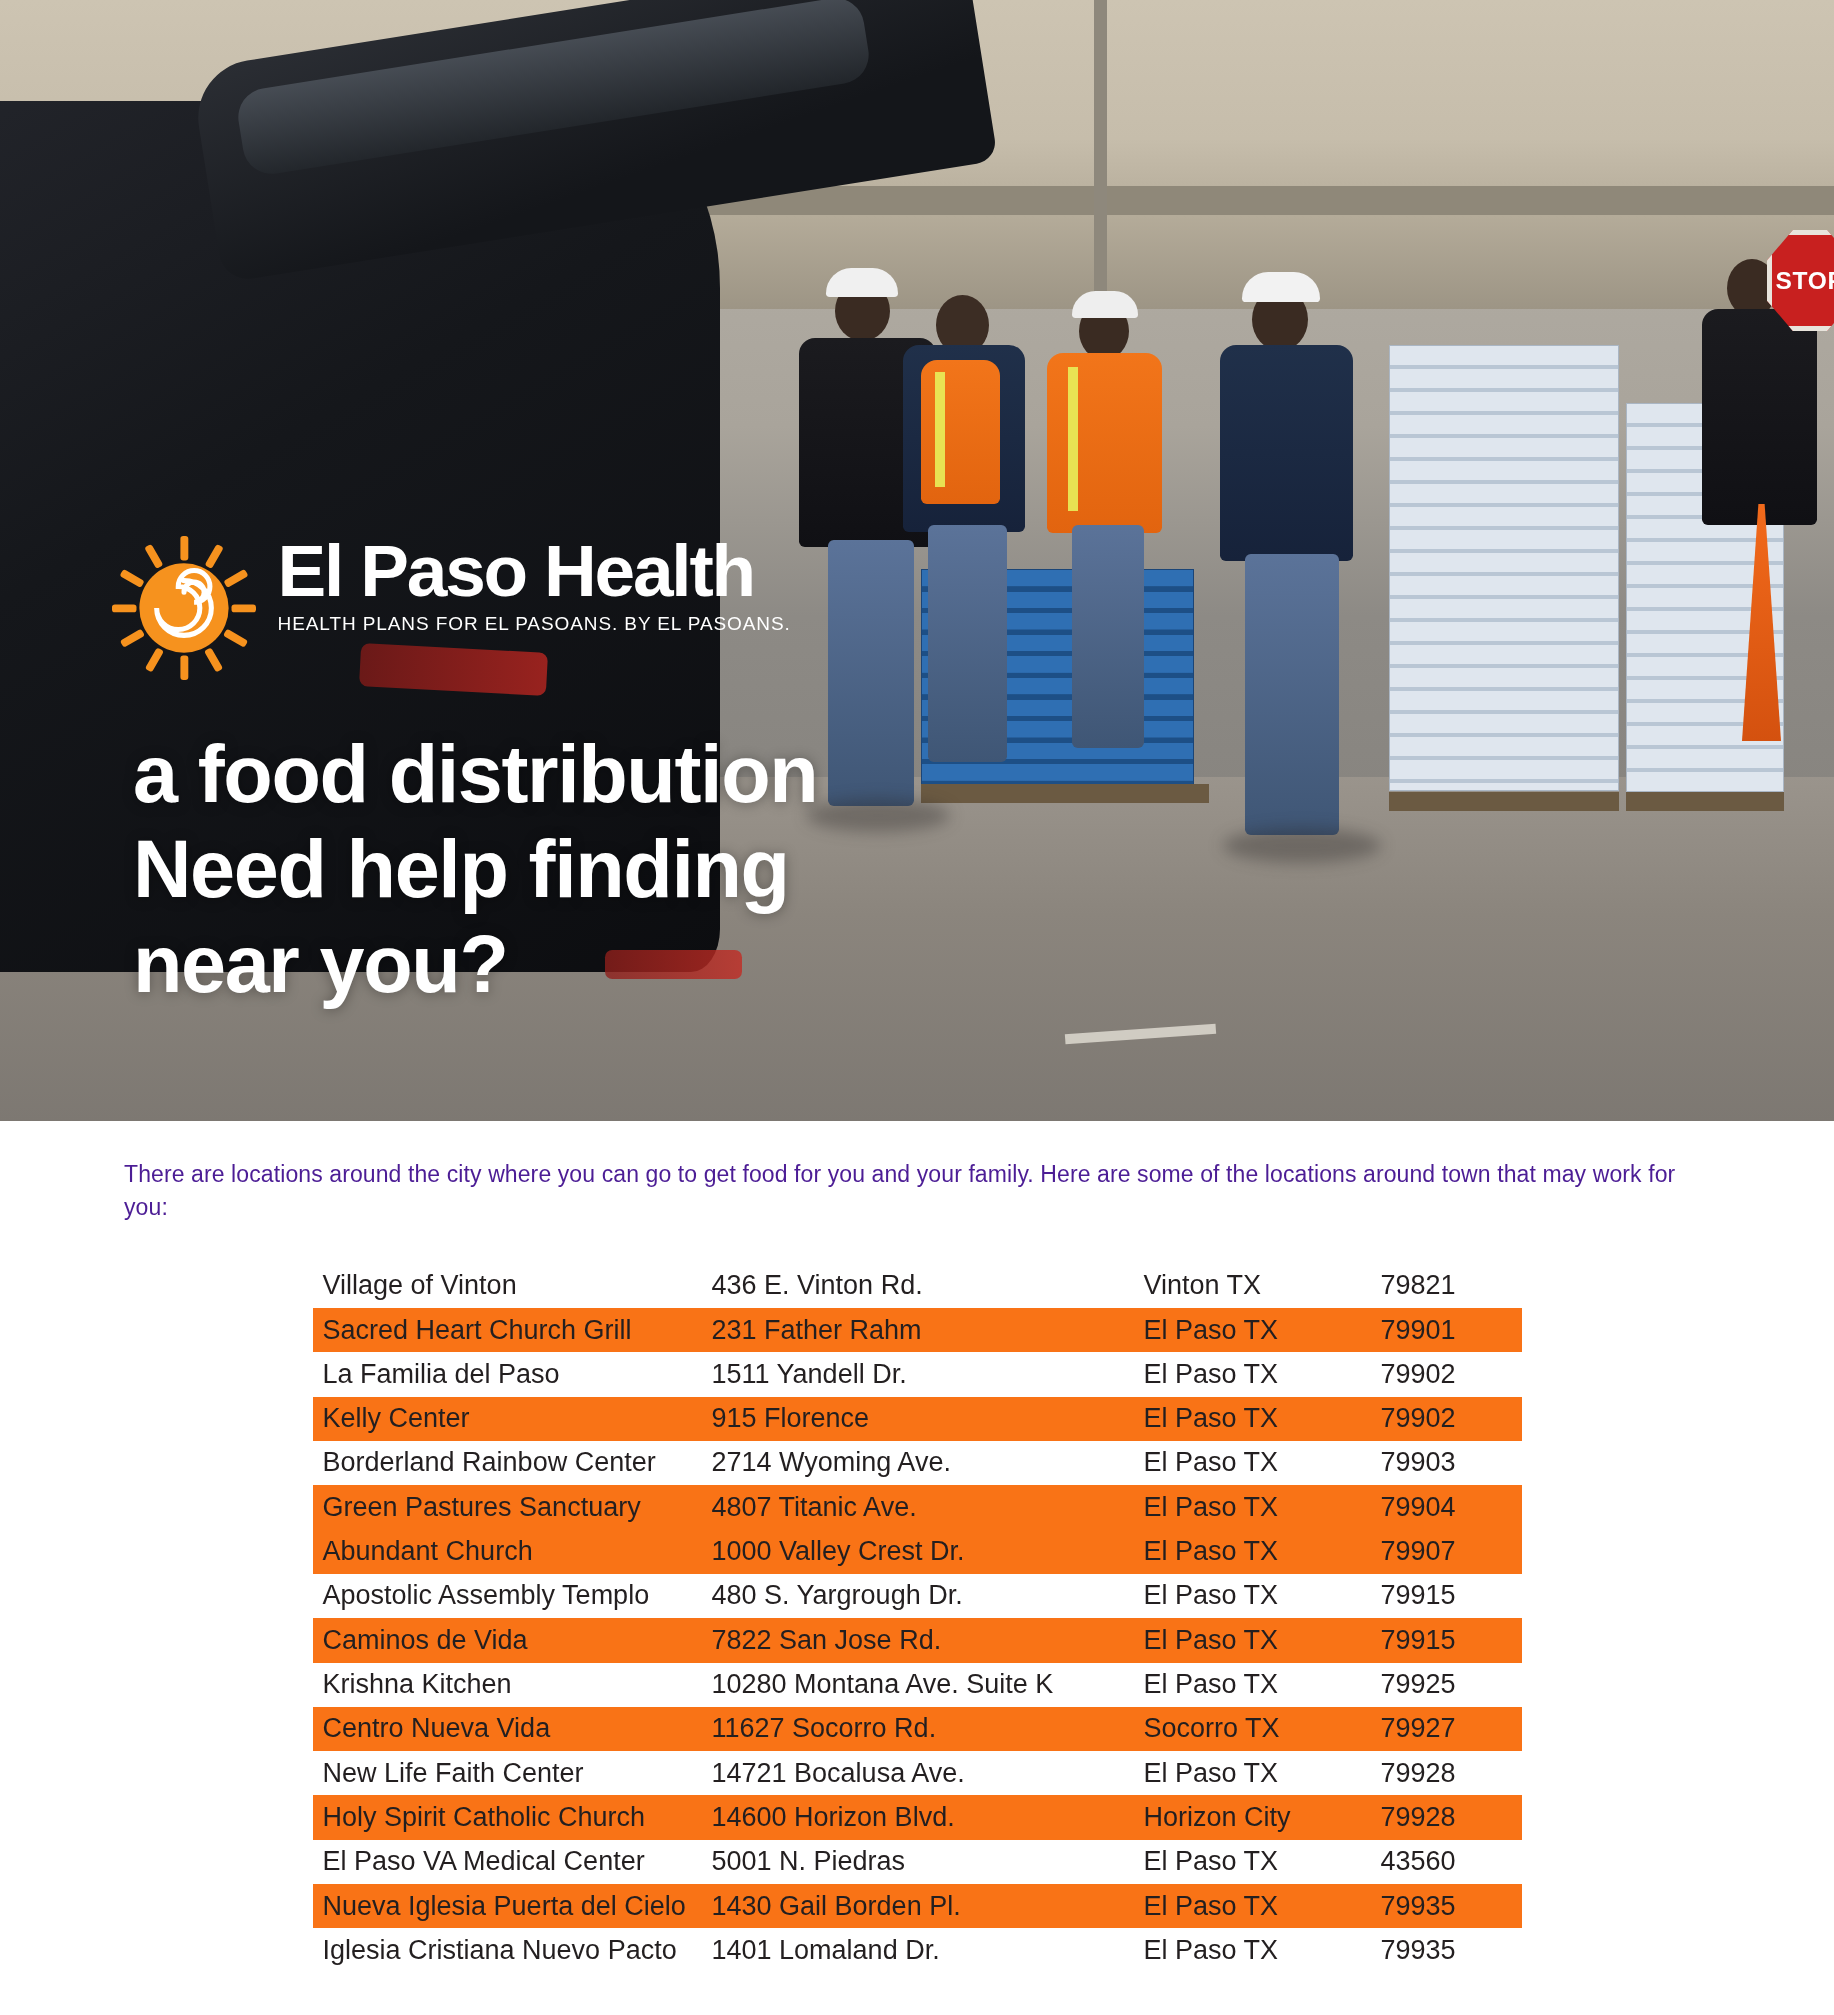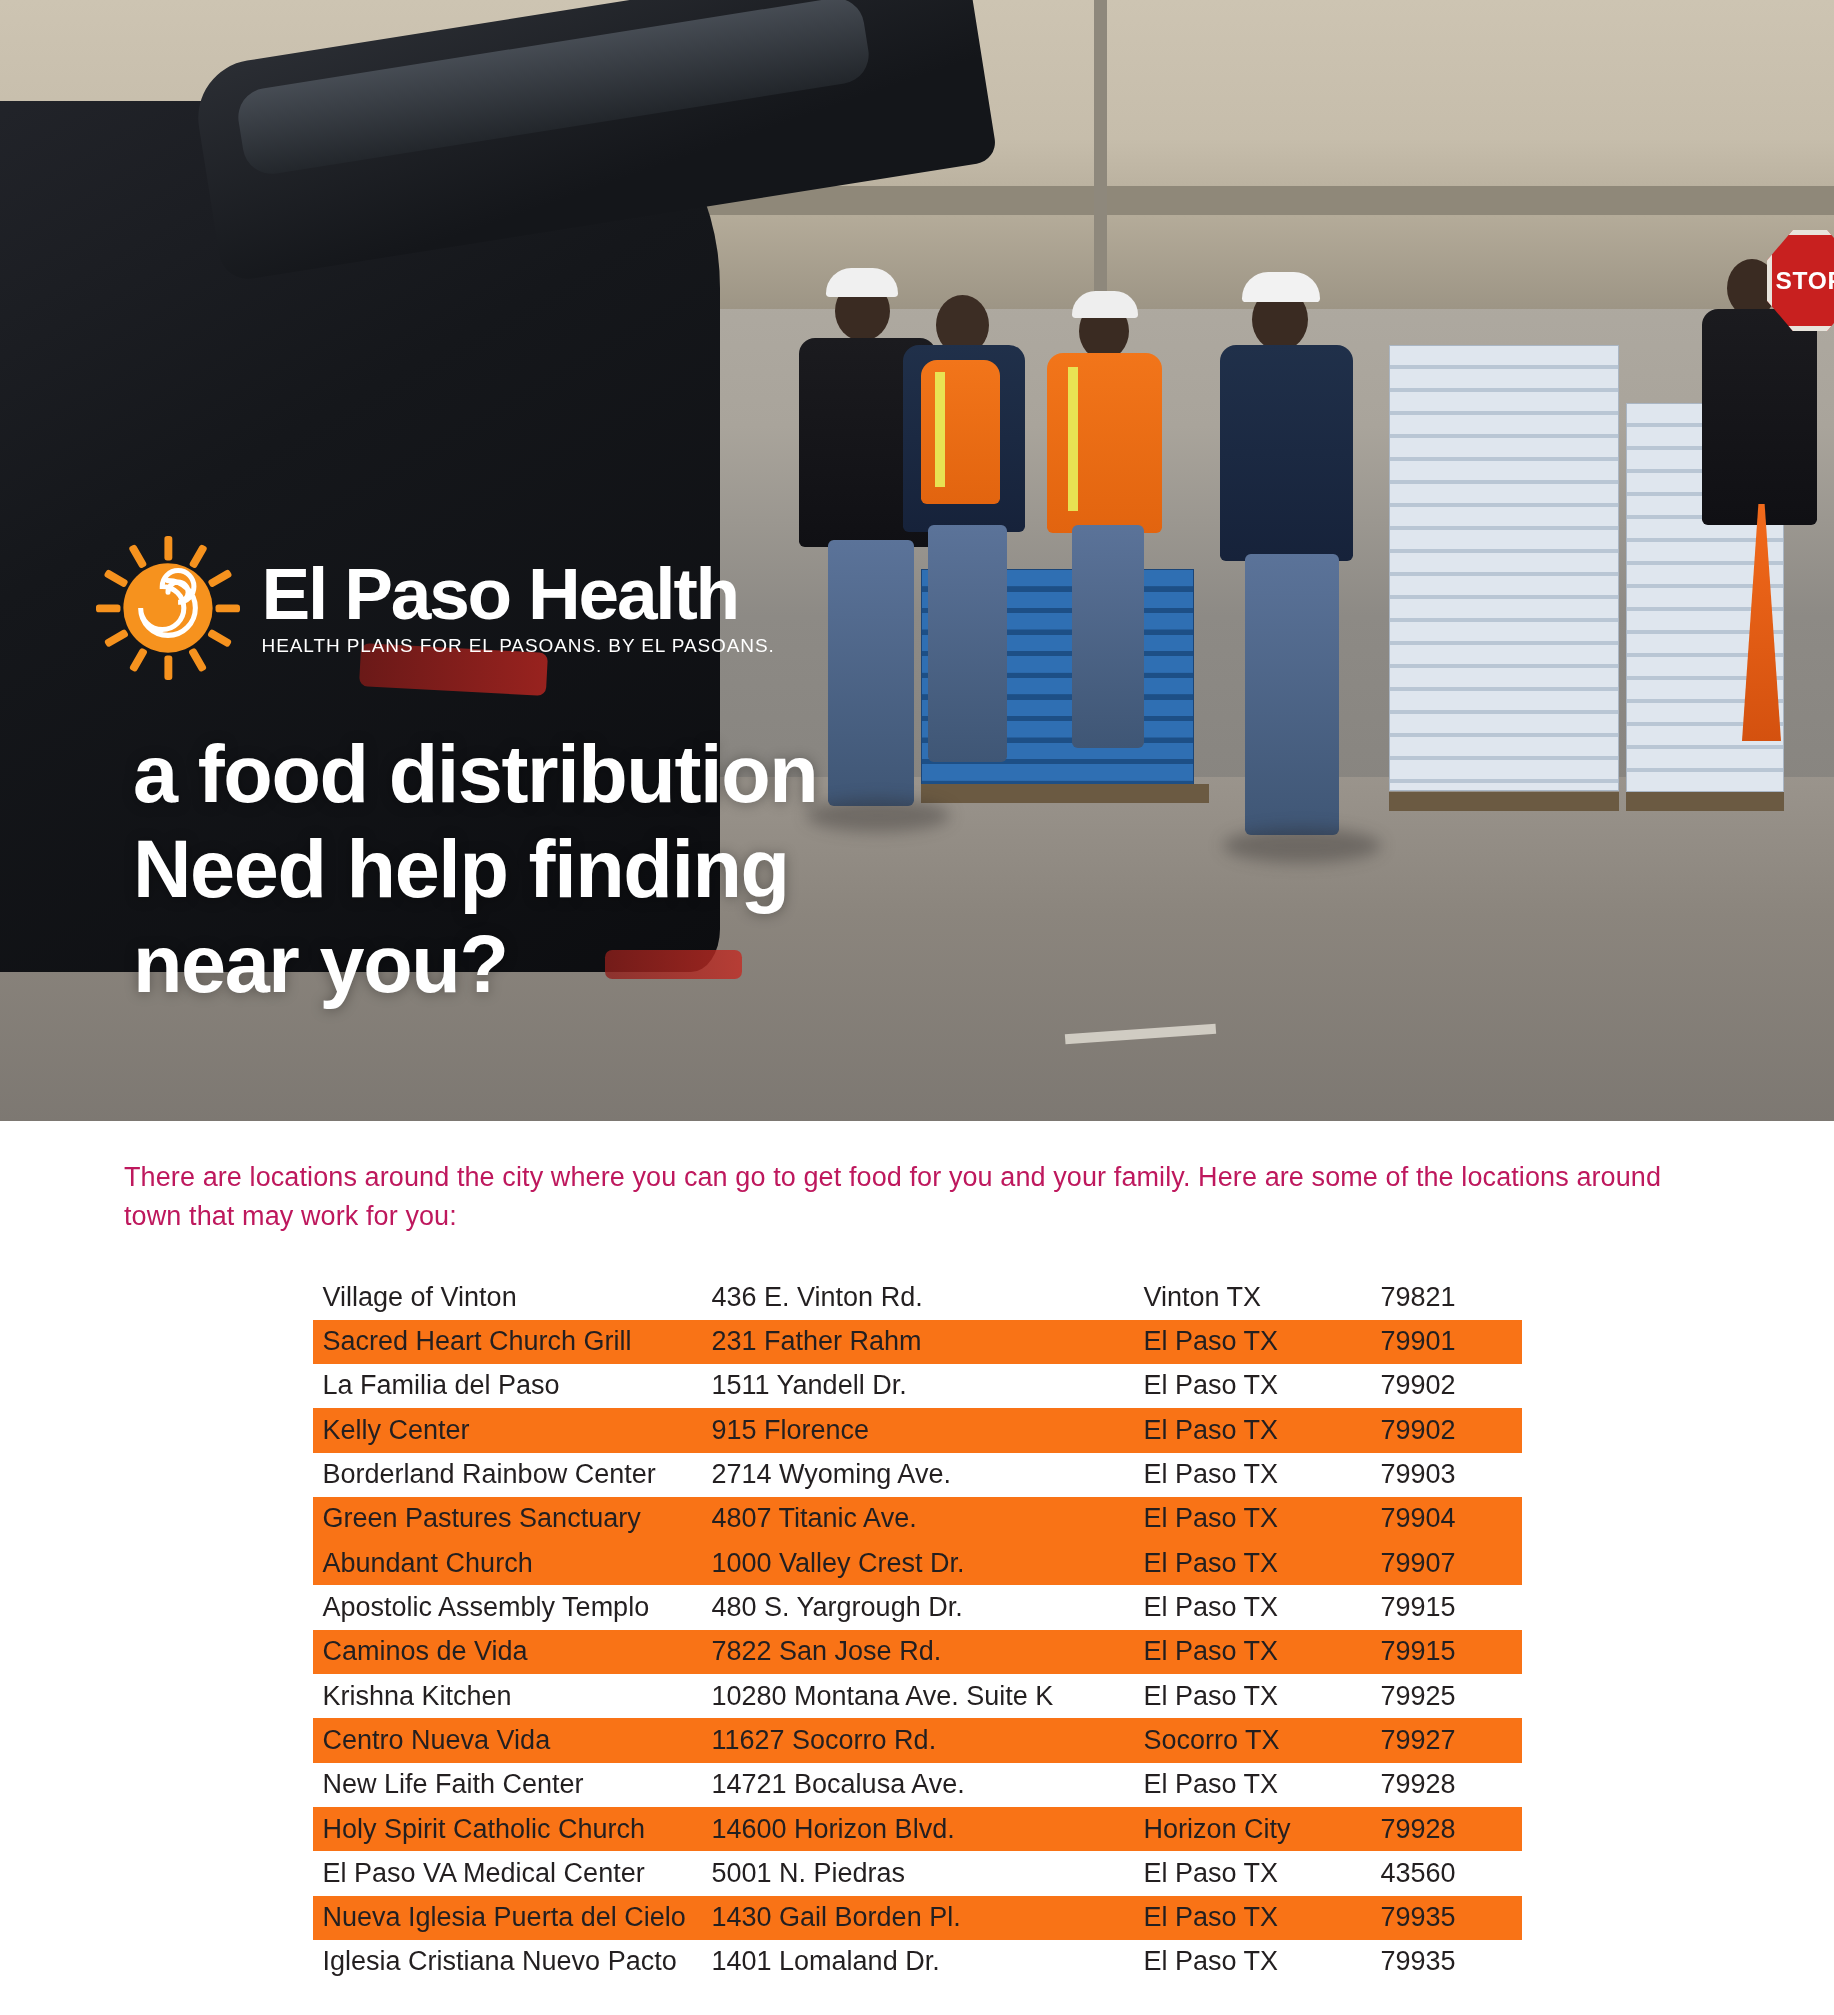--- a/index.html
+++ b/index.html
@@ -125,21 +125,21 @@
     position: absolute; left: 1094px; top: 0px; width: 13px; height: 338px;
     background: #8e887c;
   }
   .shadow {
     position: absolute; background: rgba(40,38,36,.35); border-radius: 50%;
     filter: blur(7.2px);
   }
 
   
   .logo-wrap {
-    position: absolute; left: 96px; top: 536px; display: flex; align-items: center;
+    position: absolute; left: 112px; top: 536px; display: flex; align-items: flex-start;
   }
   .sun { width: 144px; height: 144px; position: relative; }
   .sun svg { display: block; }
   .logo-text { margin-left: 21.6px; color: #ffffff; }
   .logo-title {
     font-size: 73px; font-weight: bold; letter-spacing: -2.2px; line-height: .95;
     white-space: nowrap;
   }
   .logo-sub {
     font-size: 19px; letter-spacing: 0.9px; margin-top: 7.2px; white-space: nowrap;
@@ -150,21 +150,21 @@
     position: absolute; left: 133px; top: 727px;
     color: #ffffff; font-size: 81px; font-weight: bold; line-height: 1.17;
     letter-spacing: -1.4px;
     text-shadow: 0 1.4px 13px rgba(0,0,0,.35);
   }
 
   
   .body-wrap { position: absolute; left: 0; top: 1121px; width: 1834px; }
   .intro {
     margin: 37px 122px 16px 124px;
-    font-size: 27px; line-height: 1.45; color: #be185d;
+    font-size: 23px; line-height: 1.45; color: #4c1d95;
     letter-spacing: 0.1px;
   }
   table.locations {
     margin: 39px auto 0 auto;
     border-collapse: collapse;
     width: 1209px;
     font-size: 27px;
     color: #231f20;
   }
   table.locations td {

